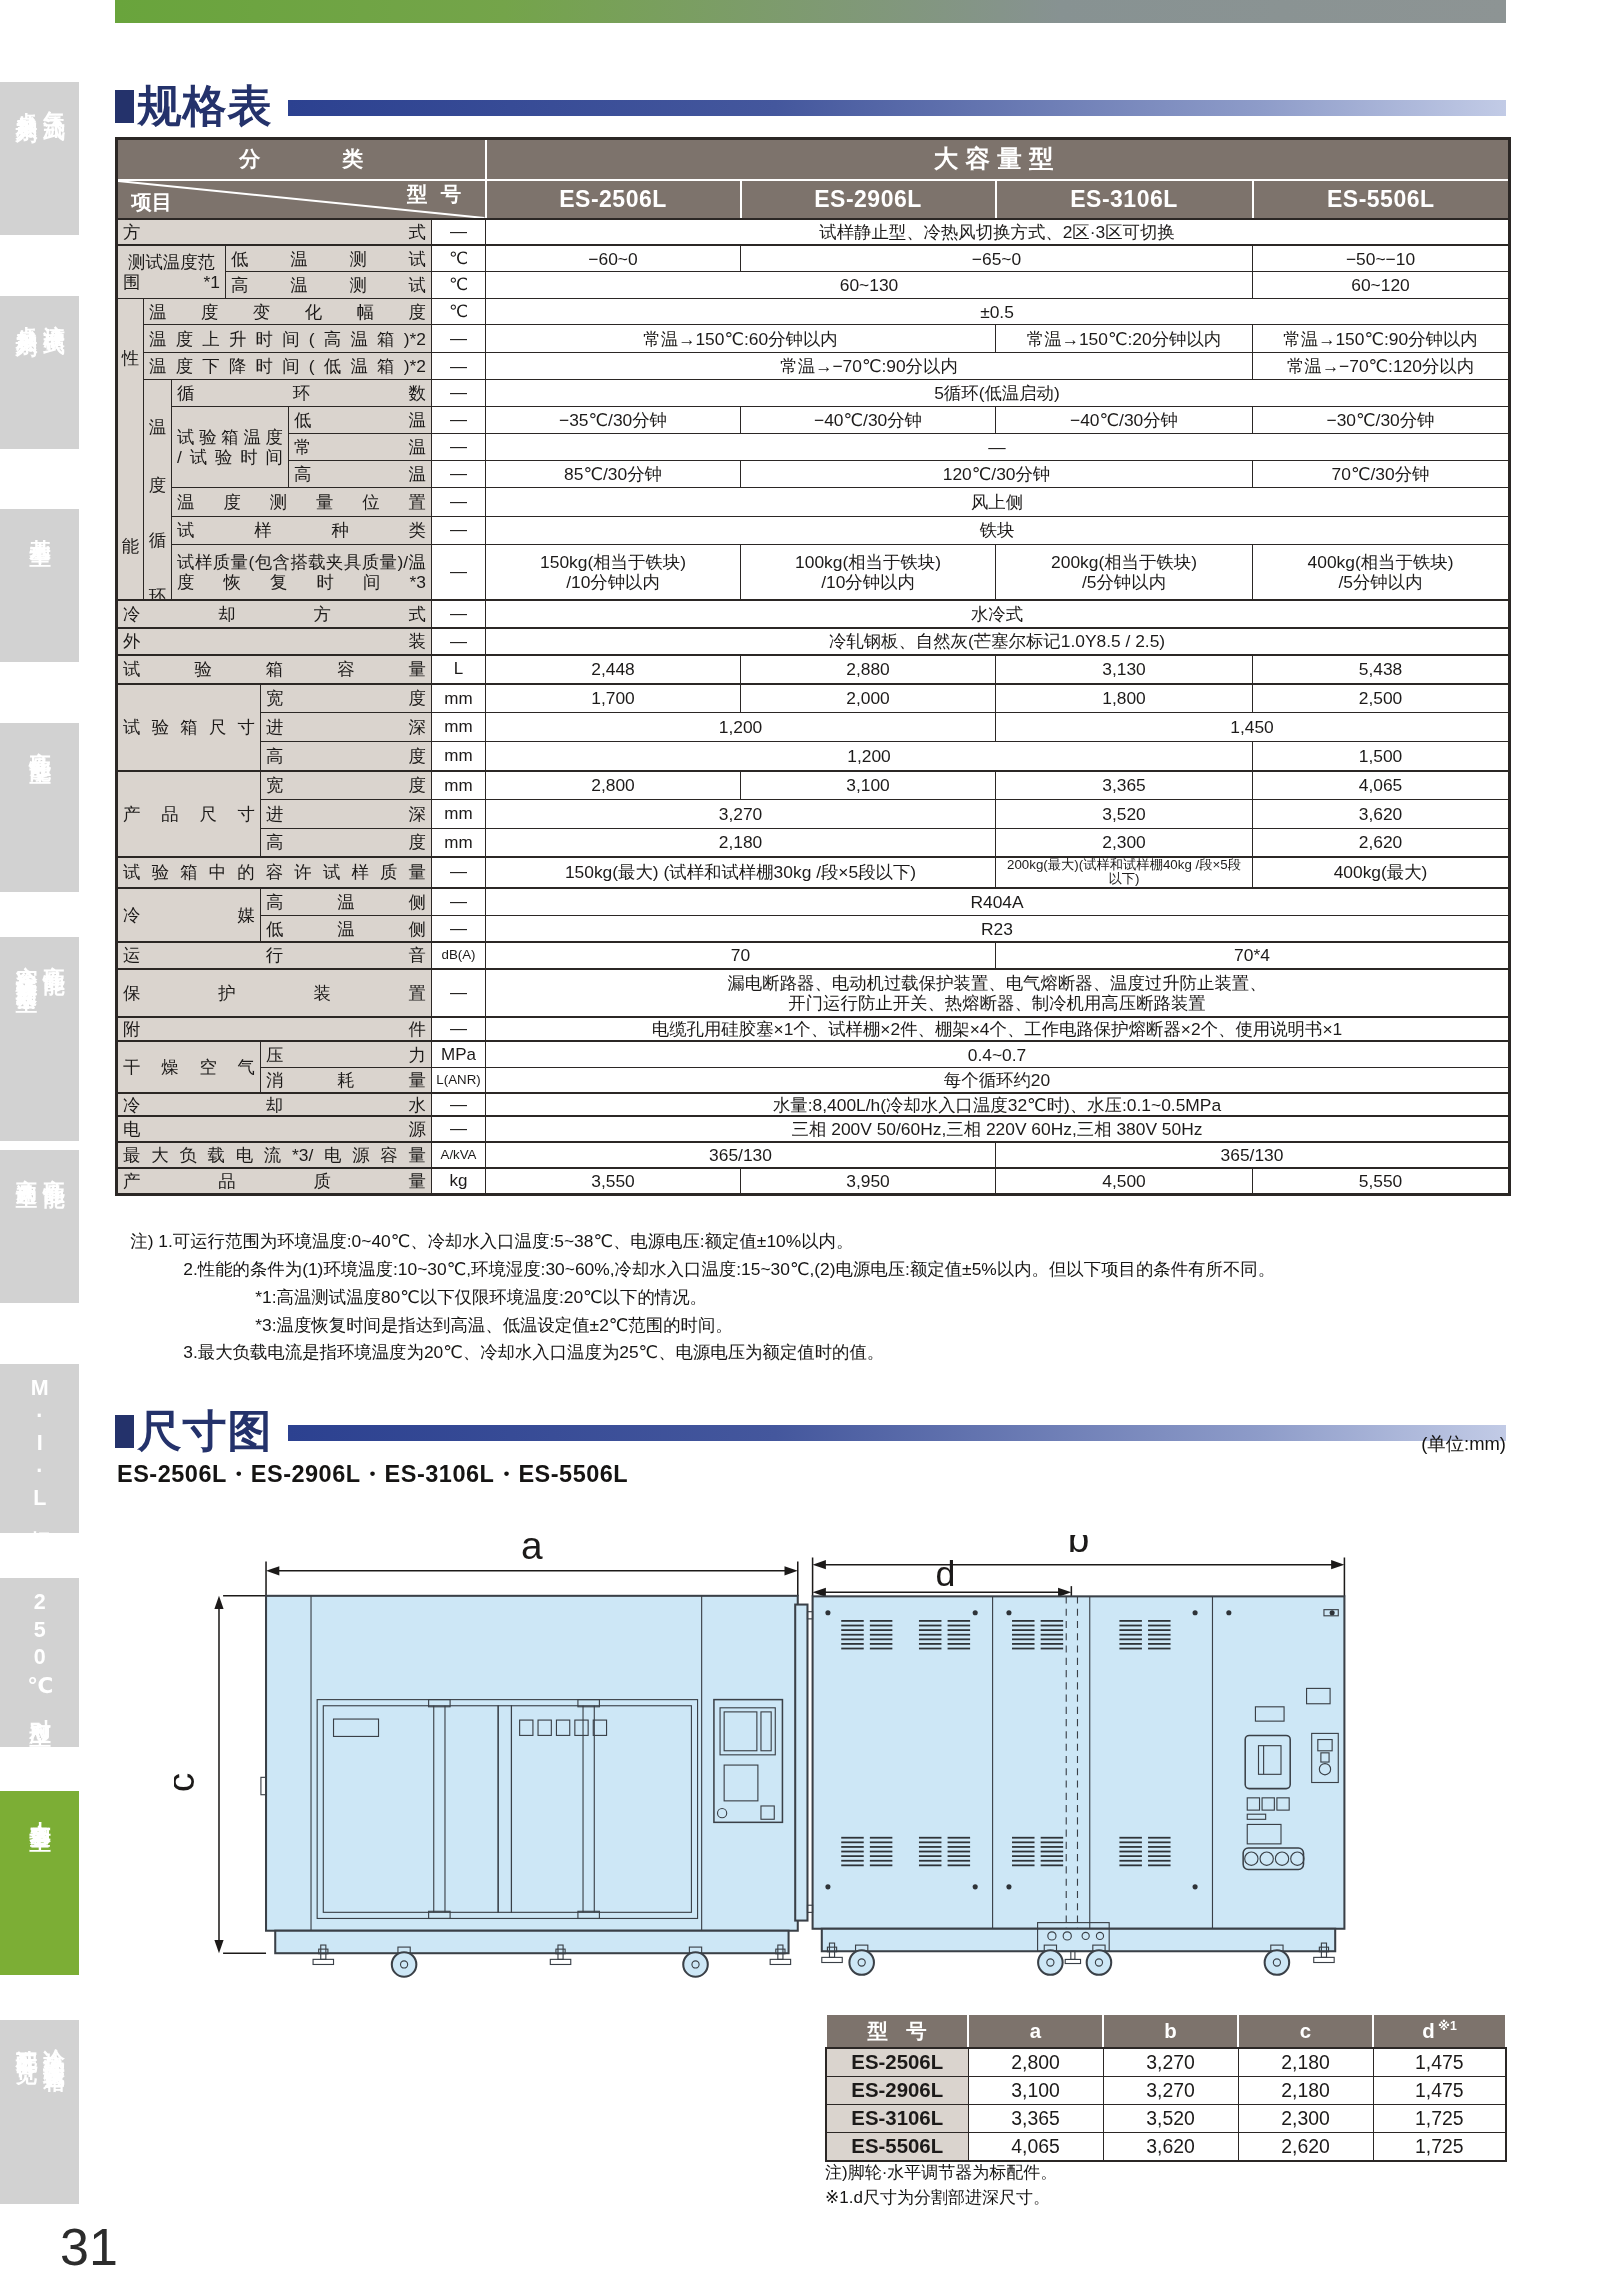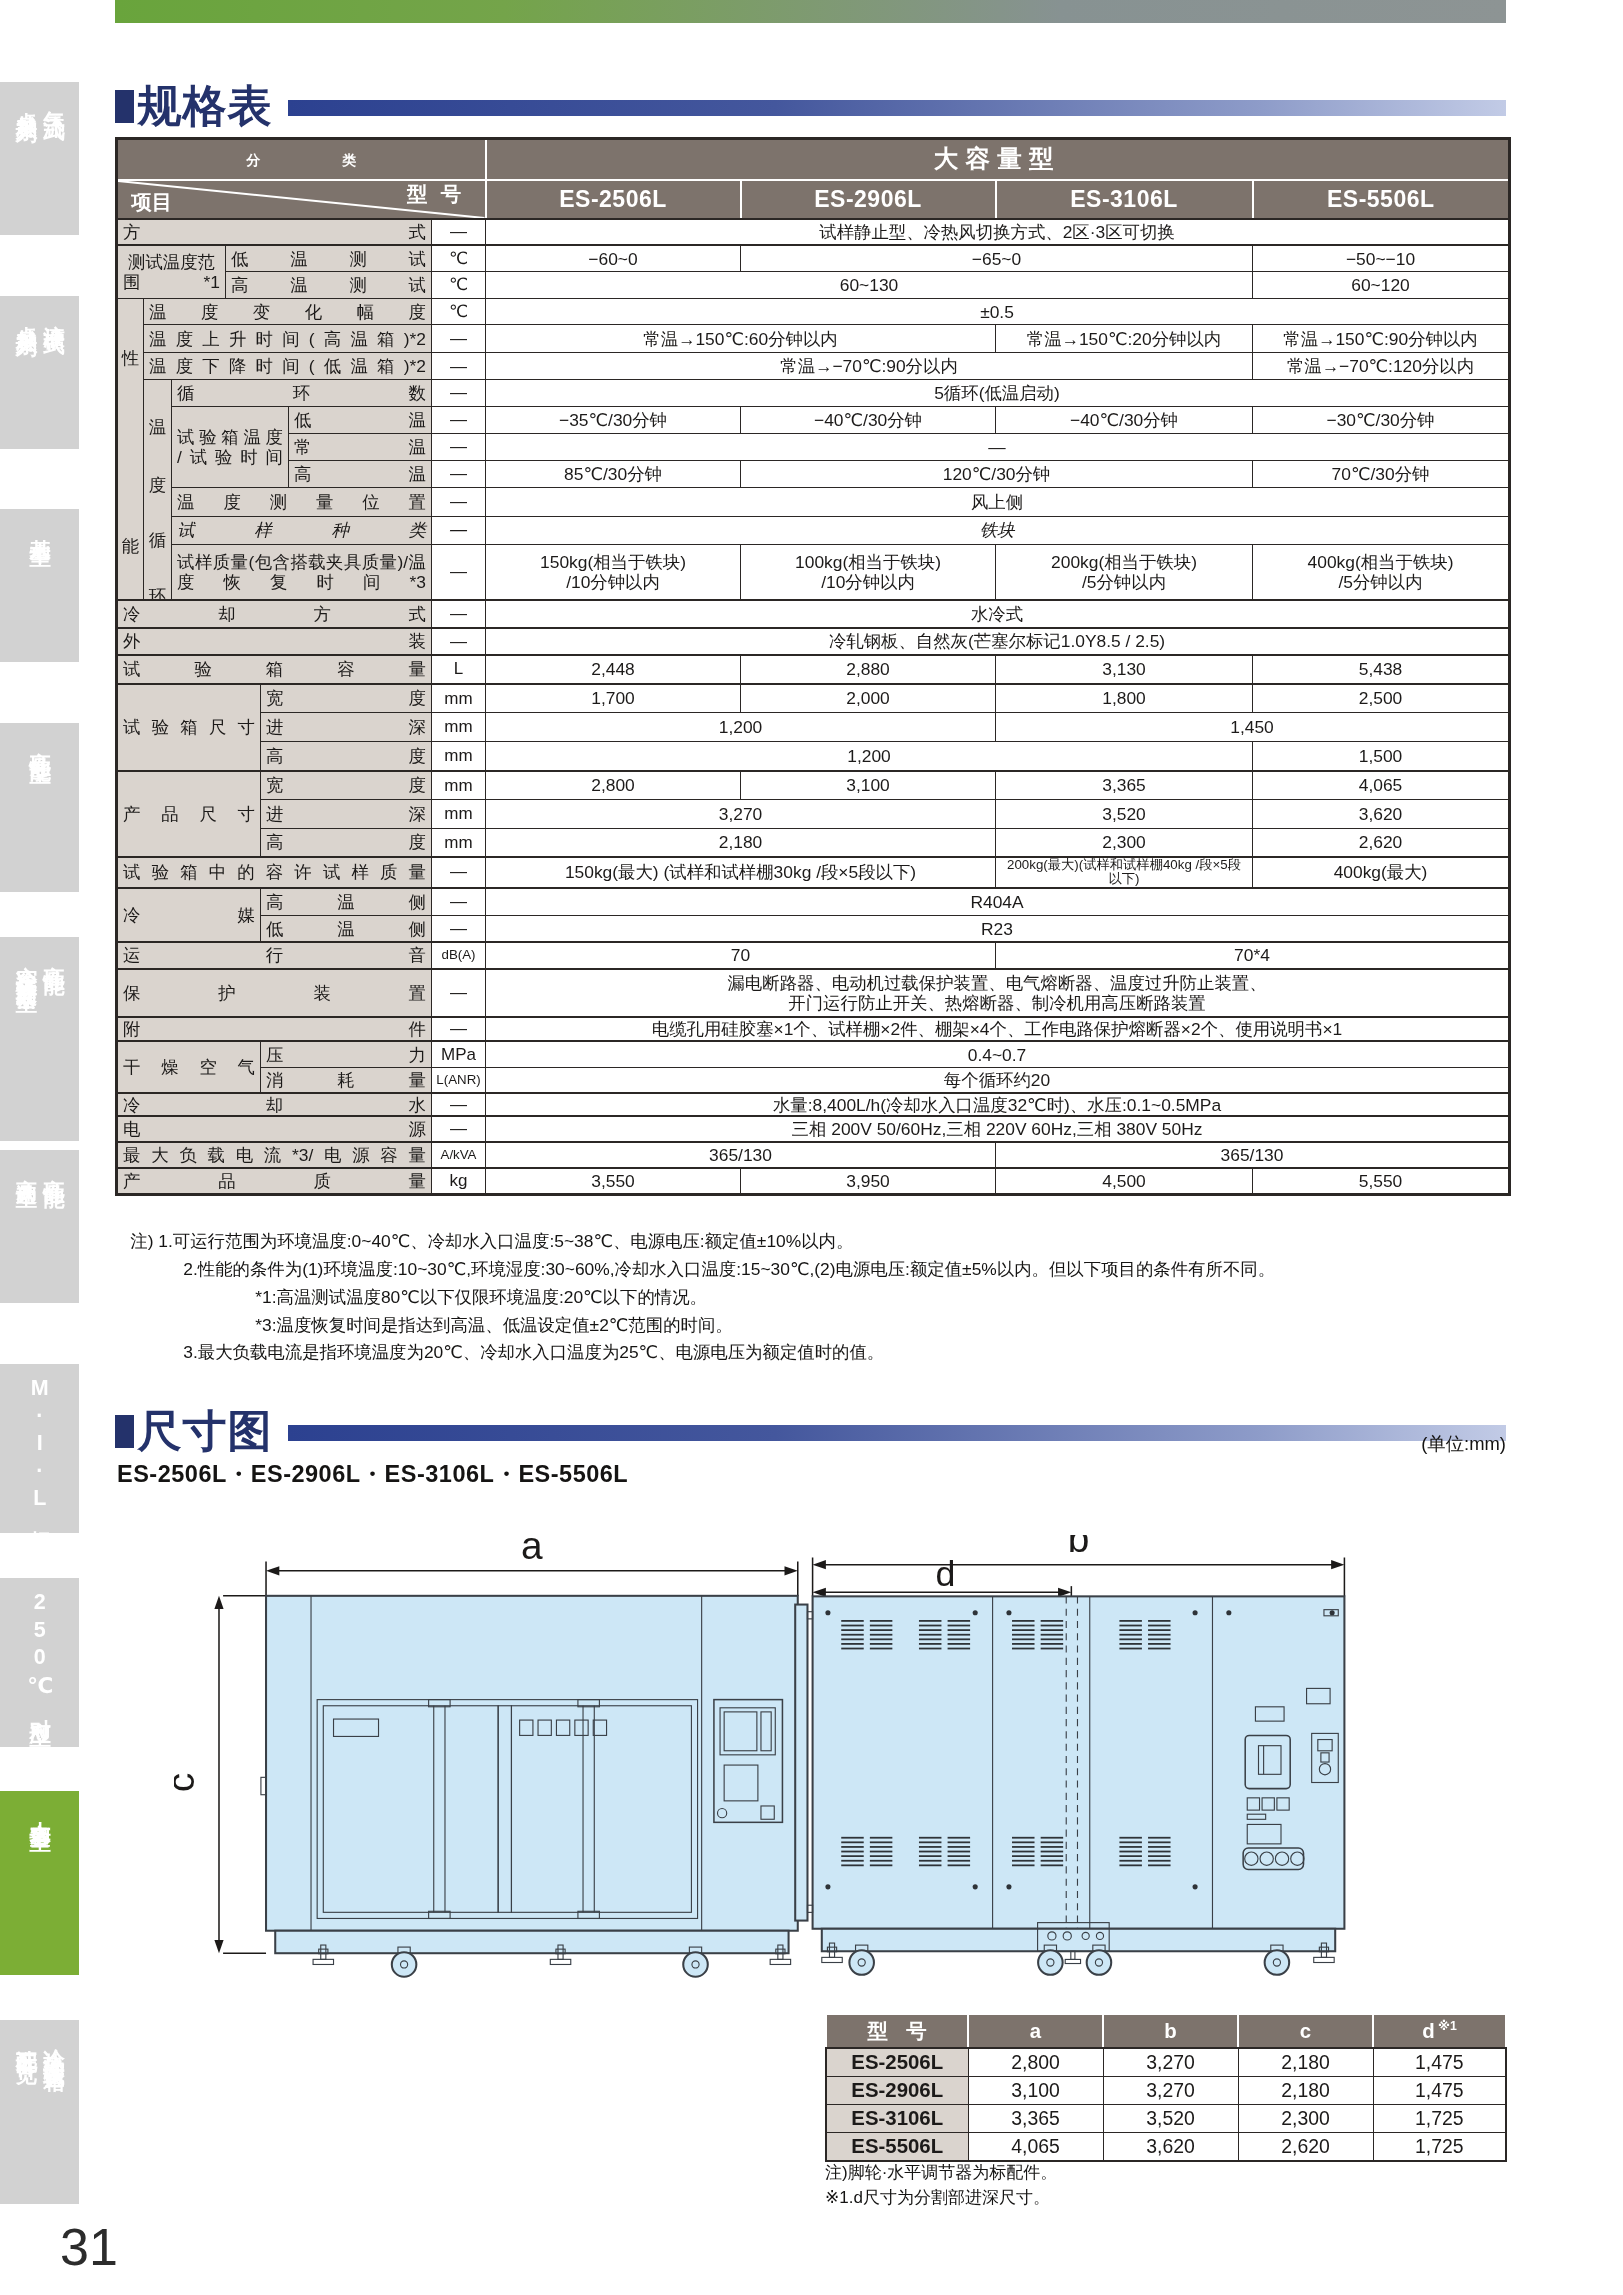--- a/index.html
+++ b/index.html
@@ -28,21 +28,21 @@
     background:linear-gradient(to right,#2c4190 0%,#44579d 40%,#8e9cc9 80%,#c2cbe6 100%);}
 
   
   #spec-table{position:absolute;left:0;top:137px;width:1392px;border-collapse:collapse;table-layout:fixed;
     border:3.1px solid #2b2725;font-size:17.4px;}
   #spec-table td,#spec-table th{border:1px solid #2b2725;padding:0.5px 5.1px;box-sizing:border-box;line-height:1.15;overflow:hidden;}
   #spec-table th{background:#7d736c;color:#fff;border:2px solid #fff;font-weight:bold;}
   #spec-table tr.head1{height:41px;}
   #spec-table tr.head2{height:39px;}
   #spec-table tr.head2 th{border-bottom:2.6px solid #2b2725;}
-  #spec-table .h1cat span{letter-spacing:82px;padding-left:82px;font-size:14px;}
+  #spec-table .h1cat span{letter-spacing:82px;padding-left:82px;font-size:21px;}
   #spec-table .h1grp{font-size:24.5px;letter-spacing:7.2px;text-align:center;}
   #spec-table .model{font-size:23px;text-align:center;letter-spacing:0.5px;}
   #spec-table .diag{position:relative;padding:0;}
   .diag svg{position:absolute;left:0;top:0;width:100%;height:100%;}
   .diag .it{position:absolute;left:13.3px;bottom:3.1px;font-size:20.4px;}
   .diag .mo{position:absolute;right:10.2px;top:2px;font-size:20.4px;letter-spacing:13.3px;}
   #spec-table td.rl,#spec-table td.gl{background:#dad4ce;text-align:justify;text-align-last:justify;}
   #spec-table td.gl{text-align:center;text-align-last:justify;}
   #spec-table td.vl,#spec-table td.vl2{background:#dad4ce;writing-mode:vertical-rl;text-orientation:upright;
     text-align:justify;text-align-last:justify;padding:24.5px 0;}
@@ -233,21 +233,21 @@
           <td class="u">—</td>
           <td class="d">85℃/30分钟</td>
           <td colspan="2" class="d">120℃/30分钟</td>
           <td class="d">70℃/30分钟</td>
         </tr>
         <tr style="height: 29px;">
           <td colspan="4" class="rl">温度测量位置</td>
           <td class="u">—</td>
           <td colspan="4" class="d">风上侧</td>
         </tr>
-        <tr style="height: 28px; font-style: italic;">
+        <tr style="height: 28px;">
           <td colspan="4" class="rl">试样种类</td>
           <td class="u">—</td>
           <td colspan="4" class="d">铁块</td>
         </tr>
         <tr style="height: 56px;">
           <td colspan="4" class="rl">试样质量(包含搭载夹具质量)/温度恢复时间*3</td>
           <td class="u">—</td>
           <td class="d">150kg(相当于铁块)<br>/10分钟以内</td>
           <td class="d">100kg(相当于铁块)<br>/10分钟以内</td>
           <td class="d">200kg(相当于铁块)<br>/5分钟以内</td>

